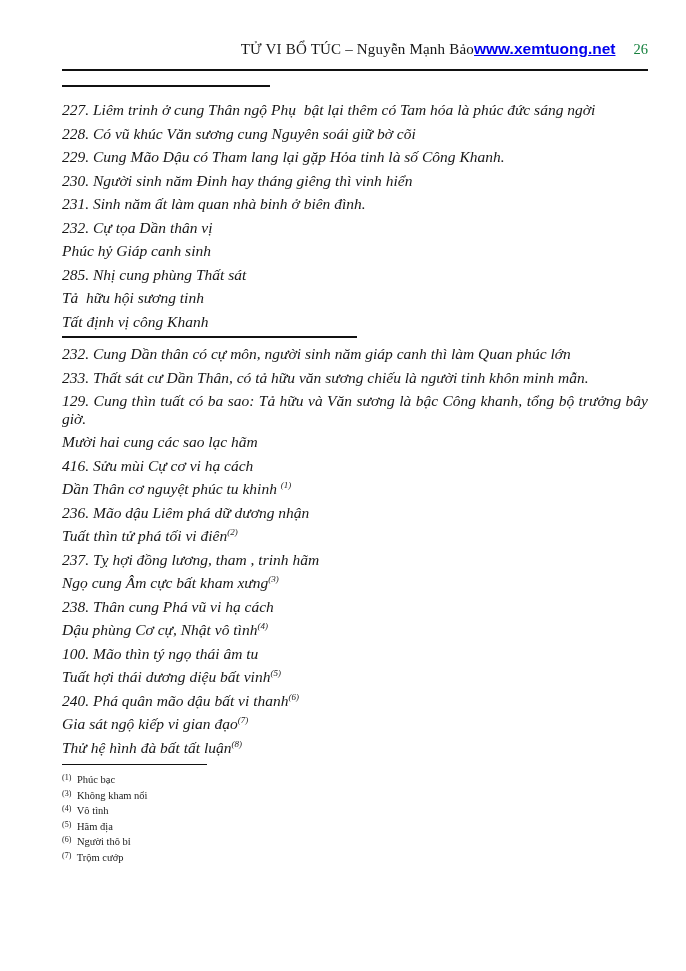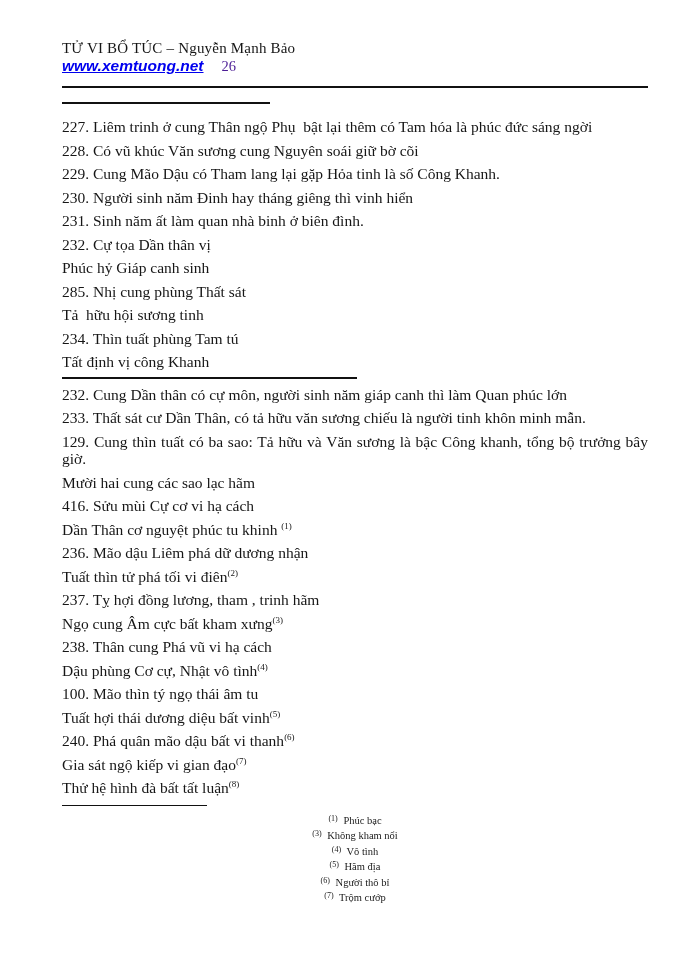--- a/index.html
+++ b/index.html
@@ -11,96 +11,94 @@
     overflow: hidden;
   }
   .page {
     box-sizing: border-box;
     width: 686px; height: 971px;
     padding: 40px 38px 0 62px;
   }
   .header {
     display: flex;
     align-items: baseline;
-    justify-content: space-between;
-    flex-direction: column;
+    justify-content: flex-end;
   }
   .header-title {
     font-size: 15px;
     letter-spacing: 0.2px;
     white-space: pre;
   }
   .header-right { display: flex; align-items: baseline; }
   .site-link {
     font-family: "Liberation Sans", "DejaVu Sans", sans-serif;
     font-weight: bold;
     font-size: 15.5px;
     text-decoration: underline;
     cursor: pointer;
   }
-  .page-num { font-size: 14.5px; margin-left: 18px; color: #4c1d95; }
+  .page-num { font-size: 14.5px; margin-left: 18px; color: #15803d; }
   .rule { background: #111; border: 0; }
   .rule-full  { height: 2px; width: 586px; margin: 11px 0 0 0; }
   .rule-short { height: 2px; width: 208px; margin: 14px 0 0 0; }
   .rule-mid   { height: 2px; width: 295px; margin: 3px 0 7px 0; }
   .rule-foot  { height: 1px; width: 145px; margin: 8px 0 6px 0; }
-  .body-text { margin-top: 14px; }
+  .body-text { margin-top: 14px; font-style: italic; }
   .line {
     font-size: 15.5px;
     line-height: 17.5px;
     margin: 0 0 6px 0;
     white-space: pre-wrap;
   }
   .line.justify { text-align: justify; }
   .line sup {
     font-size: 9px;
     line-height: 0;
     vertical-align: 6px;
   }
-  .footnotes { margin-top: 6px; text-align: center; }
+  .footnotes { margin-top: 6px; }
   .footnote {
     font-size: 10.5px;
     line-height: 13.5px;
     margin: 0;
     color: #191919;
   }
   .footnote sup {
     font-size: 8px;
     vertical-align: 3px;
     margin-right: 3px;
   }
 </style>
 </head>
 <body>
 
 <div class="page">
 
   <div class="header">
     <span class="header-title">TỬ VI BỔ TÚC – Nguyễn Mạnh Bảo</span>
     <span class="header-right">
-      <span class="site-link" style="color: rgb(0, 0, 238); font-style: italic;">www.xemtuong.net</span>
+      <span class="site-link" style="color: rgb(0, 0, 238);">www.xemtuong.net</span>
       <span class="page-num">26</span>
     </span>
   </div>
 
   <div class="rule rule-full"></div>
   <div class="rule rule-short"></div>
 
   <div class="body-text">
     <div id="section1">
         <p class="line">227. Liêm trinh ở cung Thân ngộ Phụ  bật lại thêm có Tam hóa là phúc đức sáng ngời</p>
         <p class="line">228. Có vũ khúc Văn sương cung Nguyên soái giữ bờ cõi</p>
         <p class="line">229. Cung Mão Dậu có Tham lang lại gặp Hỏa tinh là số Công Khanh.</p>
         <p class="line">230. Người sinh năm Đinh hay tháng giêng thì vinh hiển</p>
         <p class="line">231. Sinh năm ất làm quan nhà binh ở biên đình.</p>
         <p class="line">232. Cự tọa Dần thân vị</p>
         <p class="line">Phúc hỷ Giáp canh sinh</p>
         <p class="line">285. Nhị cung phùng Thất sát</p>
         <p class="line">Tả  hữu hội sương tinh</p>
-        <p class="line">234. Thìn tuất phùng Tam tú</p>
         <p class="line">Tất định vị công Khanh</p>
       </div>
     <div class="rule rule-mid"></div>
     <div id="section2">
         <p class="line">232. Cung Dần thân có cự môn, người sinh năm giáp canh thì làm Quan phúc lớn</p>
         <p class="line">233. Thất sát cư Dần Thân, có tả hữu văn sương chiếu là người tinh khôn minh mẫn.</p>
         <p class="line justify">129. Cung thìn tuất có ba sao: Tả hữu và Văn sương là bậc Công khanh, tổng bộ trưởng bây giờ.</p>
         <p class="line">Mười hai cung các sao lạc hãm</p>
         <p class="line">416. Sửu mùi Cự cơ vi hạ cách</p>
         <p class="line">Dần Thân cơ nguyệt phúc tu khinh <sup>(1)</sup></p>

